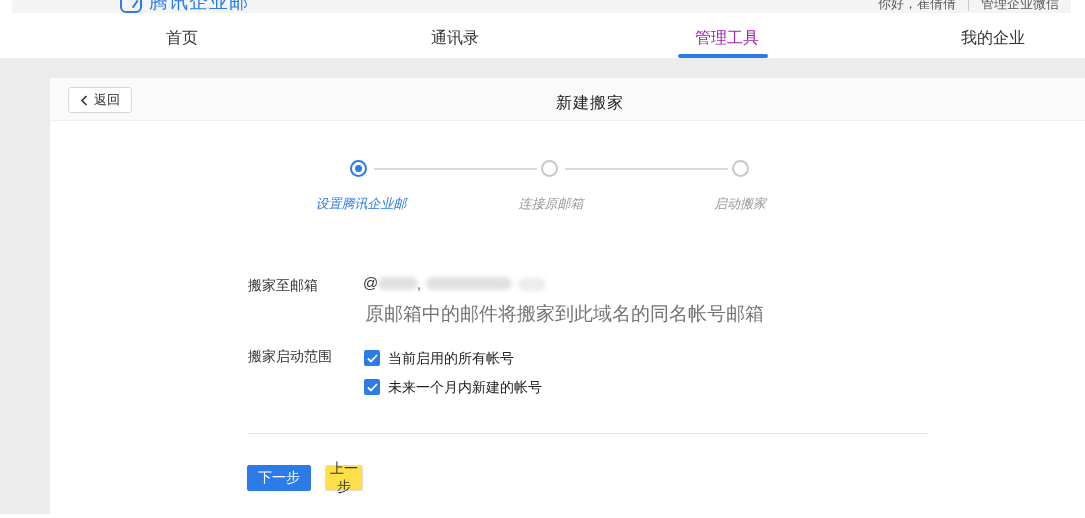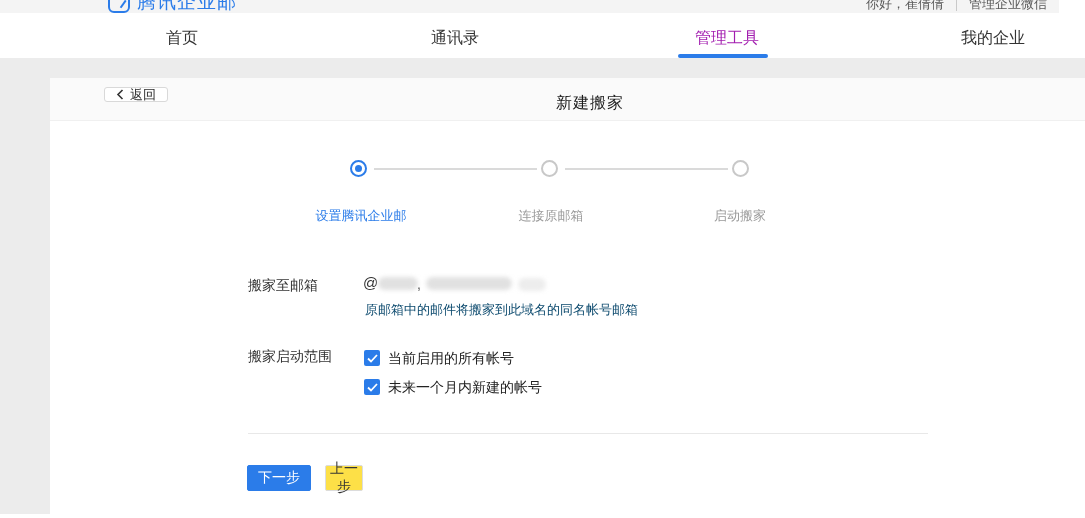--- a/index.html
+++ b/index.html
@@ -1,57 +1,57 @@
 <!DOCTYPE html>
 <html><head>
 <meta charset="utf-8">
 <style>
   * { margin: 0; padding: 0; box-sizing: border-box; }
   html, body { background: #fff; }
   body { font-family: "Liberation Sans", "DejaVu Sans", sans-serif; }
   .screen { position: relative; width: 1085px; height: 518px; background: #fff; overflow: hidden; }
 
   
-  .topstrip { position: absolute; left: 0; top: 0; width: 1059px; height: 13px; background: #f4f4f4; overflow: hidden; }
+  .topstrip { position: absolute; left: 12px; top: 0; width: 1059px; height: 13px; background: #f4f4f4; overflow: hidden; }
   .logo-wrap { position: absolute; left: 108px; top: -11px; display: flex; align-items: center; gap: 7px; }
   .logo-icon { width: 22px; height: 22px; border: 2.5px solid #2b7ce9; border-radius: 6px; position: relative; background: #f4f4f4; }
   .logo-icon::after { content: ""; position: absolute; left: 4px; top: 4px; width: 9px; height: 9px; border-right: 2.5px solid #2b7ce9; transform: rotate(35deg); }
   .logo-text { color: #2b7ce9; font-size: 19px; letter-spacing: 1px; white-space: nowrap; }
   .topstrip-right { position: absolute; right: 12px; top: -5px; display: flex; align-items: center; gap: 12px; font-size: 13px; color: #595959; white-space: nowrap; }
   .topstrip-sep { width: 1px; height: 13px; background: #c9c9c9; }
 
   
   .navbar { position: absolute; left: 0; top: 13px; width: 927px; height: 45px; background: #fff; }
   .nav-tab { position: absolute; top: 15px; transform: translateX(-50%); font-size: 16px; color: #333; cursor: pointer; white-space: nowrap; }
   .nav-tab.active { color: #a21caf; }
   .tab-underline { position: absolute; bottom: 0; left: 723px; transform: translateX(-50%); width: 90px; height: 4px; background: #2b7ce9; border-radius: 2px; }
 
   
   .pagebg { position: absolute; left: 0; top: 58px; width: 1085px; height: 456px; background: #ececec; }
   .card { position: absolute; left: 50px; top: 78px; width: 1035px; height: 436px; background: #fff; }
   .card-header { position: absolute; left: 50px; top: 78px; width: 1035px; height: 43px; background: #fafafa; border-bottom: 1px solid #f0f0f0; }
 
-  .back-btn { position: absolute; left: 68px; top: 87px; height: 15px; padding: 0 11px; background: #fff; border: 1px solid #d9d9d9; border-radius: 3px; display: inline-flex; align-items: center; gap: 6px; font-size: 13px; color: #2b2b2b; cursor: pointer; margin-left: 36px; }
+  .back-btn { position: absolute; left: 68px; top: 87px; height: 26px; padding: 0 11px; background: #fff; border: 1px solid #d9d9d9; border-radius: 3px; display: inline-flex; align-items: center; gap: 6px; font-size: 13px; color: #2b2b2b; cursor: pointer; }
   .page-title { position: absolute; left: 590px; top: 93px; transform: translateX(-50%); font-size: 16px; letter-spacing: 1px; color: #1a1a1a; white-space: nowrap; }
 
   
   .step-dot { position: absolute; width: 17px; height: 17px; border-radius: 50%; background: #fff; }
   .step-dot.active { border: 2px solid #2b7ce9; }
   .step-dot.active .inner { position: absolute; left: 50%; top: 50%; width: 7px; height: 7px; margin: -3.5px 0 0 -3.5px; border-radius: 50%; background: #2b7ce9; }
   .step-dot.pending { border: 2px solid #c8c8c8; }
   .step-line { position: absolute; top: 168px; height: 2px; background: #dadada; }
-  .step-label { position: absolute; top: 207px; transform: translateX(-50%); font-size: 13px; color: #999; white-space: nowrap; }
+  .step-label { position: absolute; top: 195px; transform: translateX(-50%); font-size: 13px; color: #999; white-space: nowrap; font-style: italic; }
   .step-label.active { color: #2b7ce9; }
 
   
   .field-label { position: absolute; left: 248px; font-size: 14px; color: #333; font-family: Liberation Serif, serif; }
   .domain-value { position: absolute; left: 363px; top: 274px; font-size: 15px; color: #333; }
   .redacted { position: absolute; height: 13px; background: #e1e1e1; border-radius: 7px; filter: blur(2px); }
   .redacted-sep { position: absolute; left: 417px; top: 276px; font-size: 14px; color: #555; }
-  .field-hint { position: absolute; left: 365px; top: 301px; font-size: 13px; color: #0c4a6e; white-space: nowrap; }
+  .field-hint { position: absolute; left: 365px; top: 301px; font-size: 19px; color: #737373; white-space: nowrap; }
 
   .checkbox { position: absolute; left: 364px; width: 16px; height: 16px; background: #2b7ce9; border-radius: 2px; display: flex; align-items: center; justify-content: center; cursor: pointer; }
   .checkbox-label { position: absolute; left: 388px; font-size: 14px; color: #222; cursor: pointer; white-space: nowrap; }
 
   .section-divider { position: absolute; left: 248px; top: 433px; width: 680px; height: 1px; background: #e8e8e8; }
 
   
   .btn { position: absolute; top: 465px; height: 26px; border-radius: 2px; font-size: 14px; display: inline-flex; align-items: center; justify-content: center; cursor: pointer; font-family: Liberation Mono, monospace; }
   .btn-primary { left: 247px; width: 64px; background: #2b7ce9; border: 1px solid #2b7ce9; color: #fff; }
   .btn-secondary { left: 325px; width: 38px; background: #fde047; border: 1px solid #dcdcdc; color: #333; }

